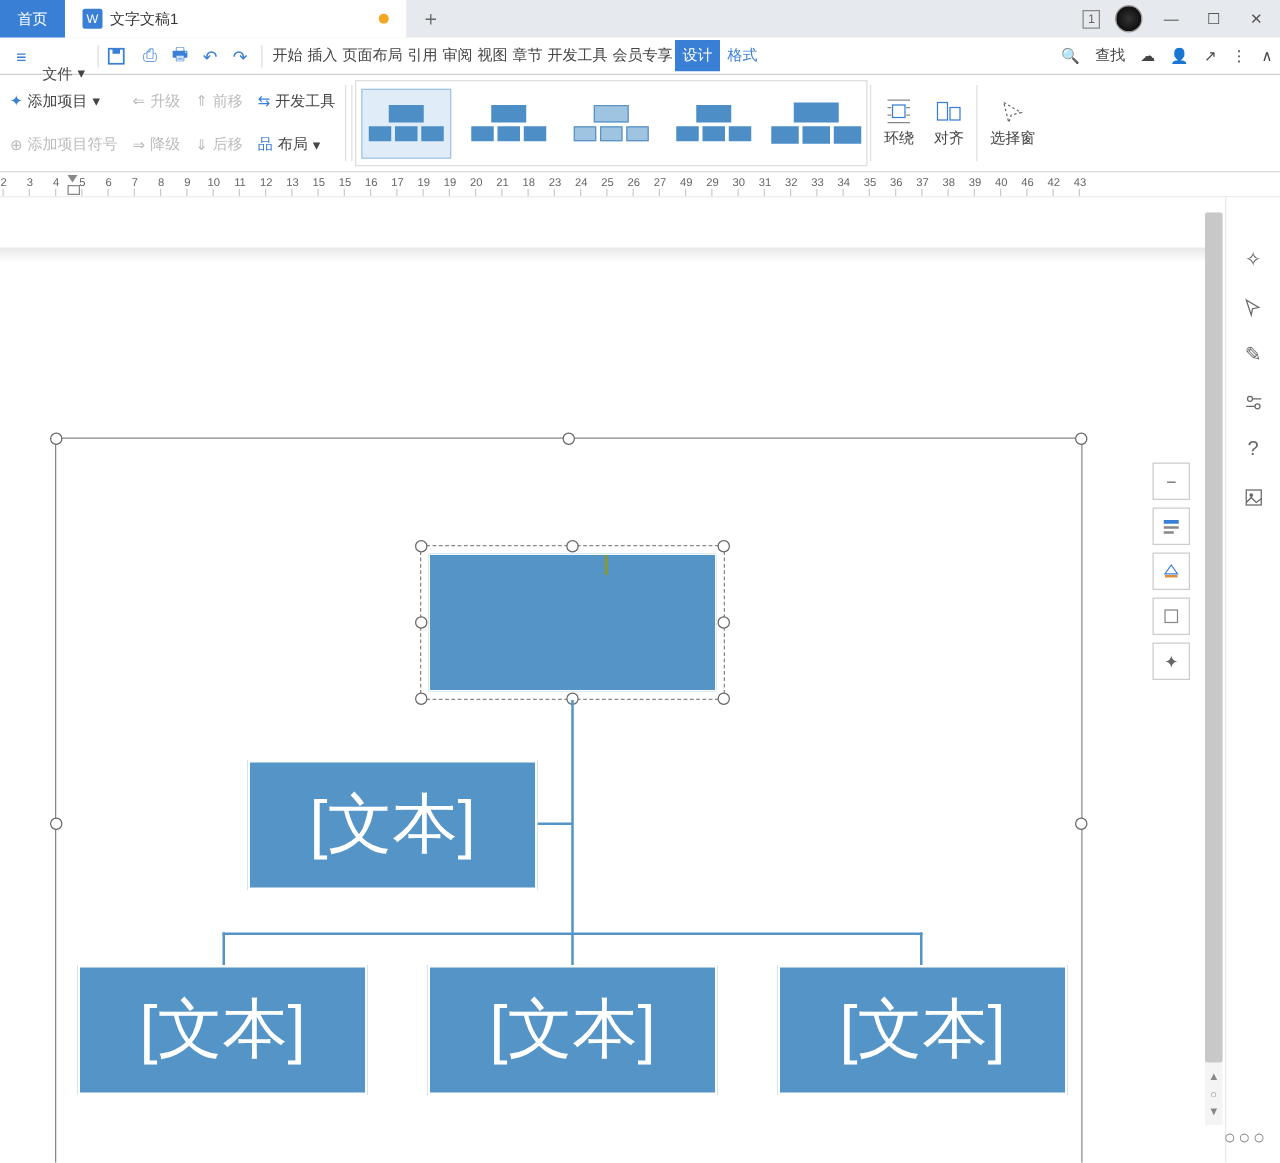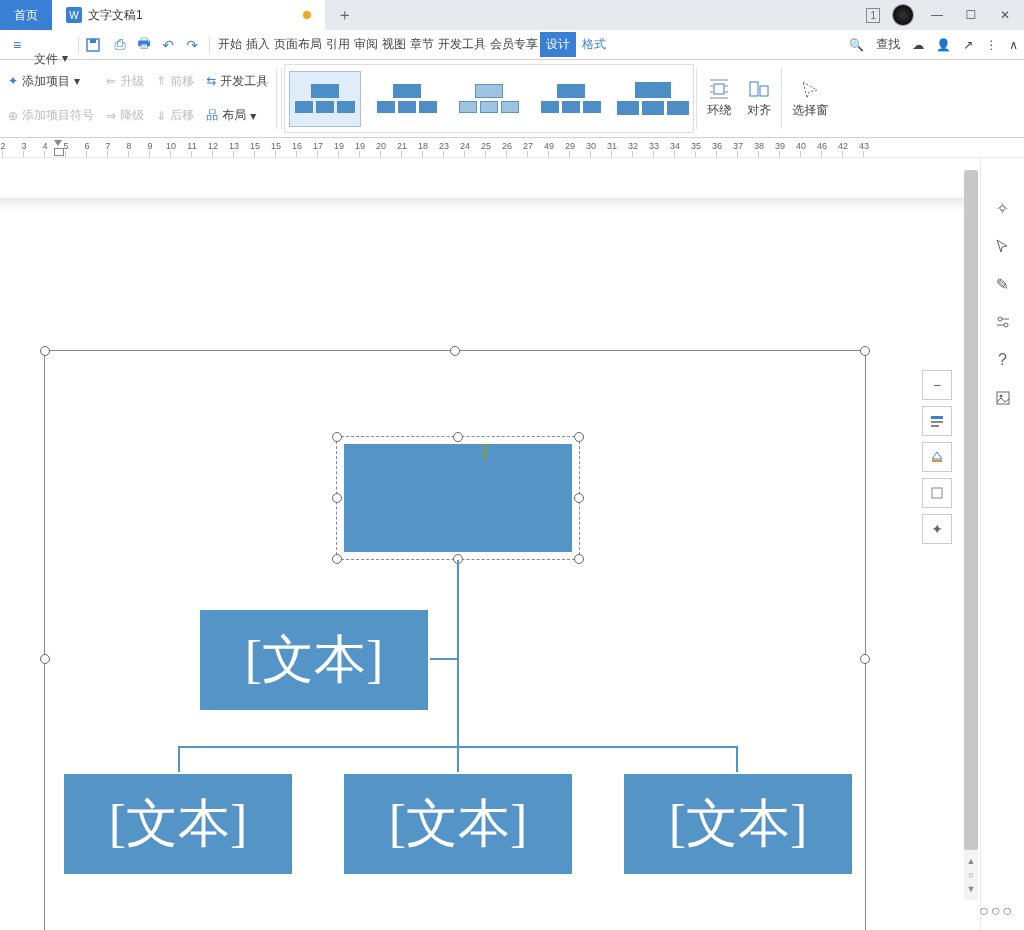--- a/index.html
+++ b/index.html
@@ -70,21 +70,21 @@
 .h-ml { left: -5px; top: 50%; margin-top: -5px; } .h-mr { right: -5px; top: 50%; margin-top: -5px; }
 
 
 .selshape { position: absolute; left: 336px; top: 436px; width: 244px; height: 124px; border: 1px dashed #888; }
 .selshape .inner { position: absolute; inset: 6px; background: #5494c6; border: 1px solid #fff; }
 .selshape .sh { position: absolute; width: 10px; height: 10px; background: #fff; border: 1px solid #666; border-radius: 50%; }
 .cursor-i { position: absolute; left: 480px; top: 444px; width: 10px; height: 16px; }
 .cursor-i::before, .cursor-i::after { content: ''; position: absolute; left: 4px; width: 2px; height: 16px; background: #8a9a2a; }
 .cursor-i::before { transform: rotate(0deg); }
 
-.node { position: absolute; background: #5494c6; color: #fff; display: flex; align-items: center; justify-content: center; font-family: Liberation Serif, serif; font-size: 52px; border: 2px solid #fff; }
+.node { position: absolute; background: #5494c6; color: #fff; display: flex; align-items: center; justify-content: center; font-family: Liberation Sans, sans-serif; font-size: 52px; border: 2px solid #fff; }
 .node.assist { left: 198px; top: 608px; width: 232px; height: 104px; }
 .node.c1 { left: 62px; top: 772px; width: 232px; height: 104px; }
 .node.c2 { left: 342px; top: 772px; width: 232px; height: 104px; }
 .node.c3 { left: 622px; top: 772px; width: 232px; height: 104px; }
 
 .connector { position: absolute; background: #5494c6; }
 
 
 .ctxbar { position: absolute; right: 70px; top: 370px; width: 32px; display: flex; flex-direction: column; gap: 6px; }
 .ctxbtn { width: 30px; height: 30px; border: 1px solid #ccc; background: #fff; display: flex; align-items: center; justify-content: center; font-size: 14px; color: #666; }

